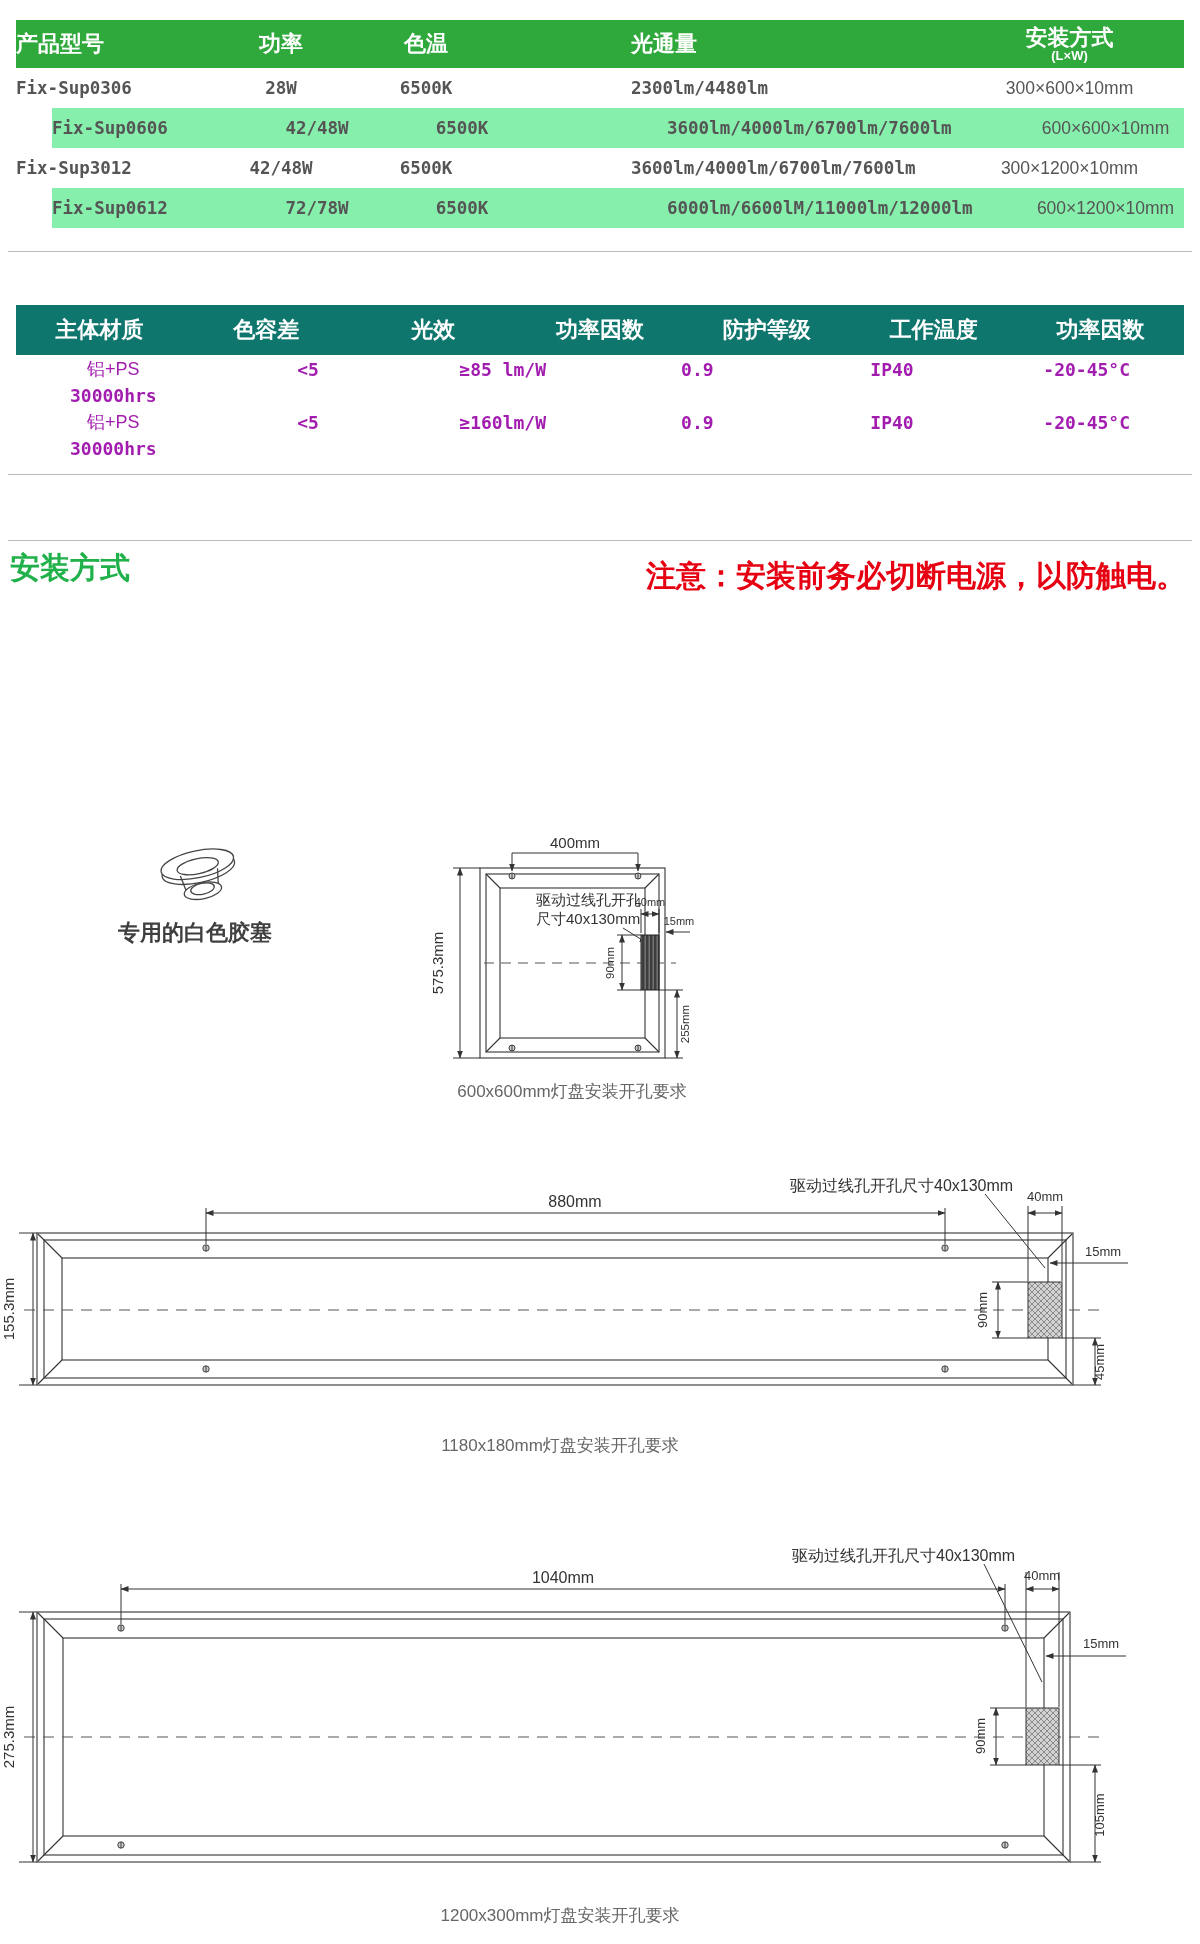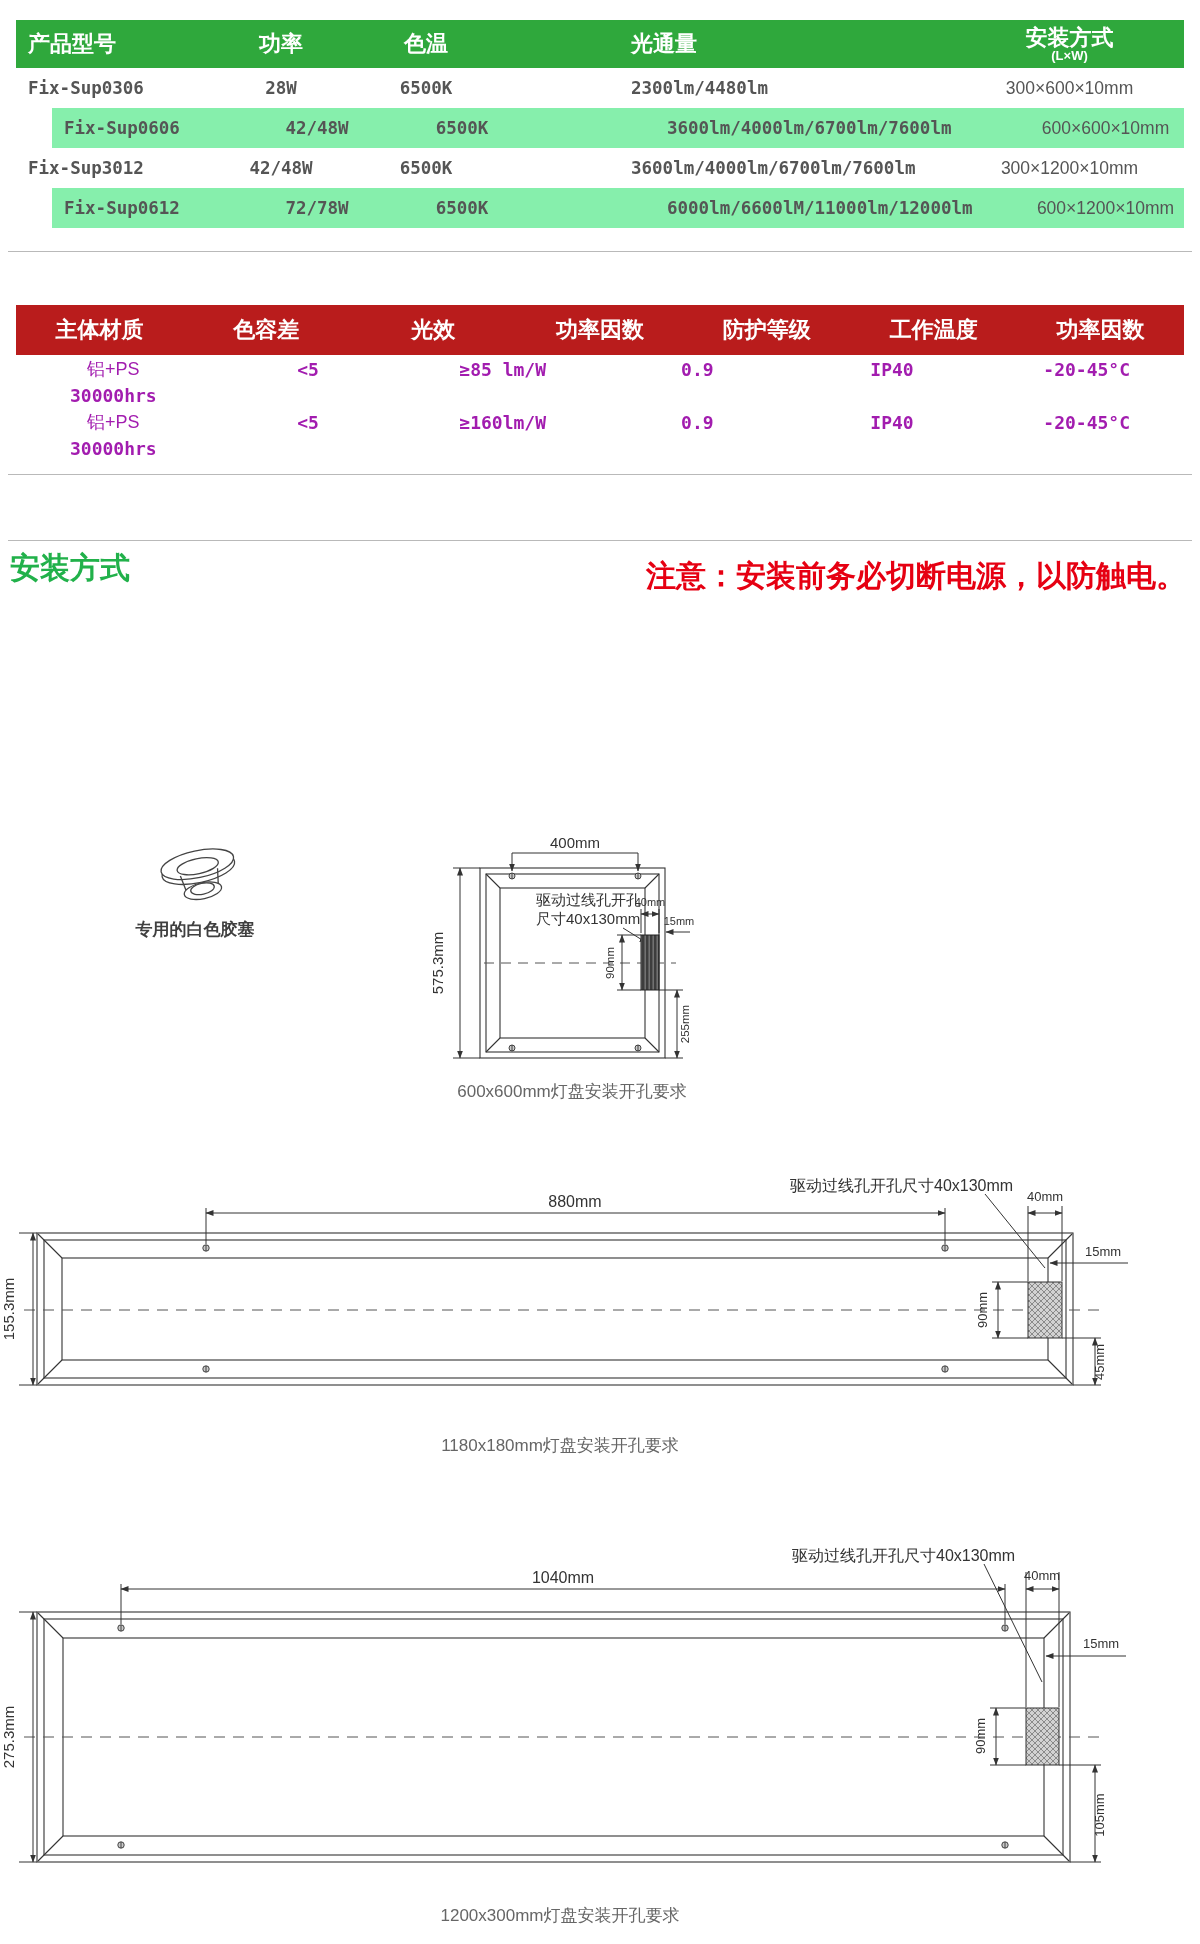--- a/index.html
+++ b/index.html
@@ -5,36 +5,36 @@
   html,body{margin:0;padding:0;background:#fff;}
   body{font-family:"Liberation Sans","DejaVu Sans",sans-serif;color:#4d4d4d;}
   .page{position:relative;width:1200px;height:1944px;background:#ffffff;overflow:hidden;}
   .abs{position:absolute;}
   .mono{font-family:"DejaVu Sans Mono","Liberation Mono",monospace;font-weight:bold;}
   
   .t1{left:16px;top:20px;width:1168px;}
   .t1 .hdr{display:grid;grid-template-columns:210px 110px 180px 439px 229px;height:48px;align-items:center;background:#2fa83c;color:#fff;font-weight:bold;font-size:22px;}
   .t1 .row{display:grid;grid-template-columns:210px 110px 180px 439px 229px;height:40px;align-items:center;font-size:17.5px;color:#555;}
   .t1 .row.stripe{background:#86efac;margin-left:36px;}
-  .cl{padding-left:12px;text-align:left;}
+  .cl{text-align:left;}
   .cc{text-align:center;}
   .cp{padding-left:115px;text-align:left;}
   .dimhead{display:flex;flex-direction:column;align-items:center;line-height:1.05;}
   .dimhead .sub{font-size:13px;font-weight:bold;}
   
   .t2{left:16px;top:305px;width:1168px;}
-  .t2 .hdr{display:grid;grid-template-columns:repeat(7,1fr);height:50px;align-items:center;background:#b91c1c;color:#fff;font-weight:bold;font-size:22px;text-align:center;}
+  .t2 .hdr{display:grid;grid-template-columns:repeat(7,1fr);height:50px;align-items:center;background:#0f766e;color:#fff;font-weight:bold;font-size:22px;text-align:center;}
   .t2 .row{display:grid;grid-template-columns:repeat(6,1fr);height:53px;align-items:center;font-size:18px;color:#a21caf;text-align:center;}
   .rule{height:0;border-top:1.5px solid #b9b9b9;}
   
   .sec-title{left:10px;top:548px;font-size:30px;font-weight:bold;color:#21b14a;}
   .warning{right:14px;top:556px;font-size:30px;font-weight:bold;color:#e60012;}
   .steps{left:10px;top:634px;font-size:20px;color:#4f4f4f;}
   .steps div{height:47px;line-height:47px;white-space:nowrap;}
-  .plug-label{left:110px;top:918px;width:170px;text-align:center;font-size:17px;color:#3f3f3f;font-weight:bold;}
+  .plug-label{left:110px;top:918px;width:170px;text-align:center;font-size:22px;color:#3f3f3f;font-weight:bold;}
   
   svg text{font-family:"Liberation Sans","DejaVu Sans",sans-serif;fill:#333;}
   svg .cap{fill:#666;}
 </style>
 </head>
 <body>
 
 <div class="page">
 
   <div class="abs t1">

